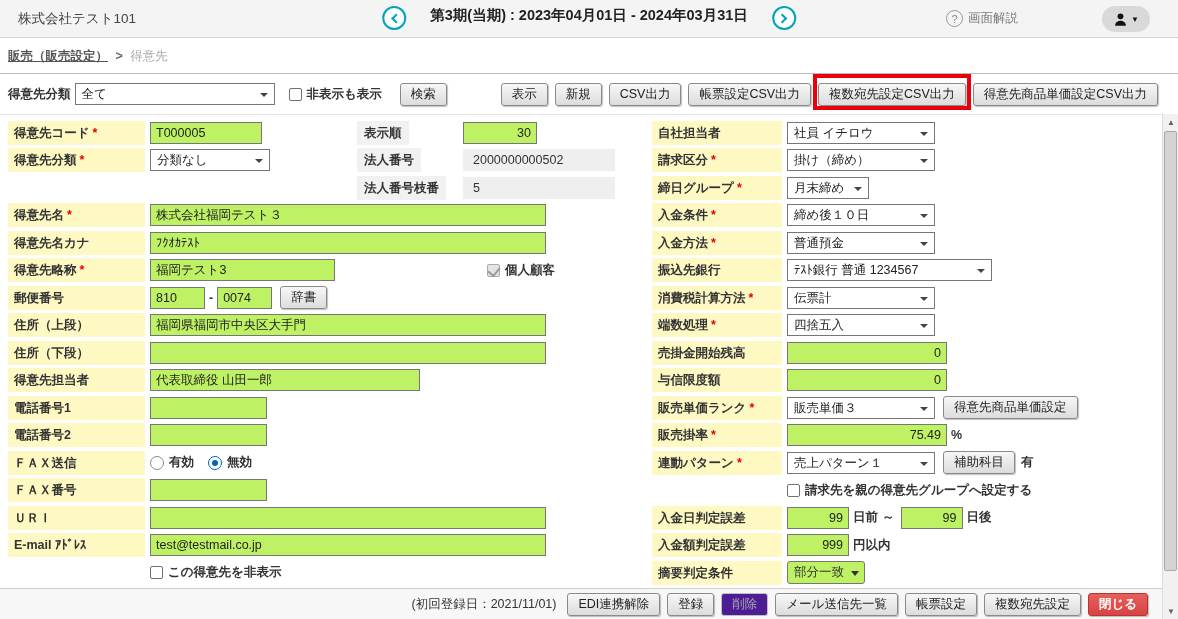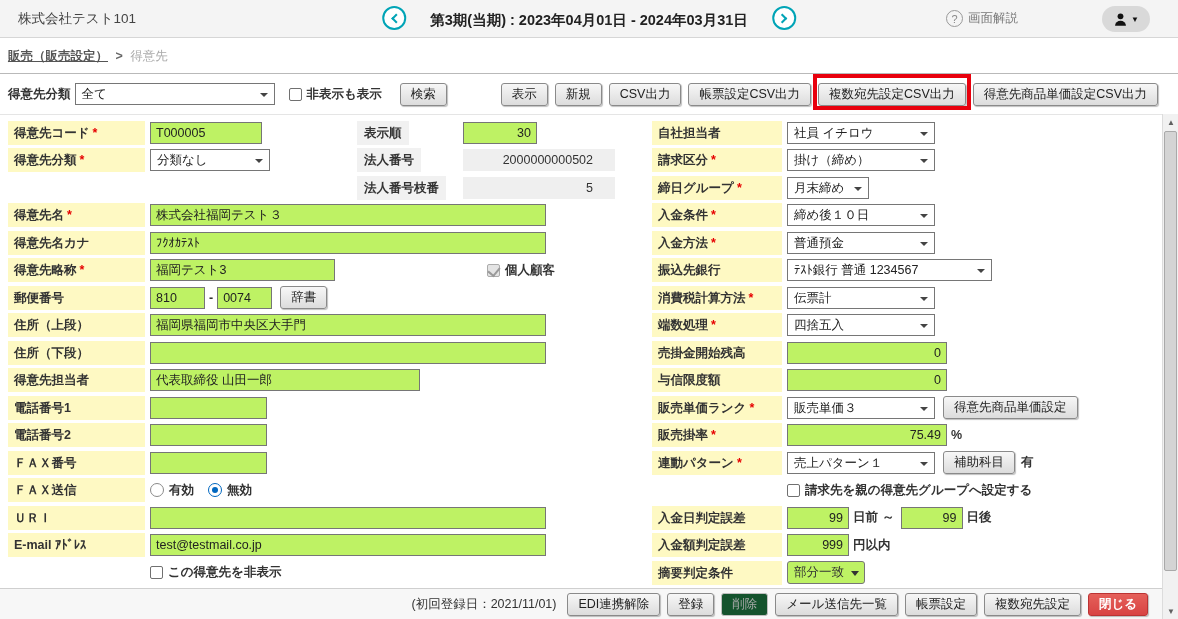--- a/index.html
+++ b/index.html
@@ -5,21 +5,21 @@
   * { margin:0; padding:0; box-sizing:border-box; }
   html,body { width:1178px; height:619px; overflow:hidden;
     font-family:"Liberation Sans","DejaVu Sans",sans-serif; background:#fff; color:#333; }
   .app { position:relative; width:1178px; height:619px; background:#fff; }
 
   
   .tophdr { position:absolute; left:0; top:0; width:1178px; height:38px;
     background:#f4f4f4; border-bottom:1px solid #d6d6d6; }
   .company { position:absolute; left:18px; top:10px; font-size:13.5px; color:#444; }
   .period-wrap { position:absolute; left:50%; top:6px; transform:translateX(-50%);
-    display:flex; align-items:flex-end; gap:24px; }
+    display:flex; align-items:flex-start; gap:24px; }
   .circ-btn { width:24px; height:24px; border-radius:50%; border:2.5px solid #00a4b6;
     background:#fff; display:flex; align-items:center; justify-content:center; cursor:pointer; }
   .chev { display:inline-block; width:7px; height:7px; border-left:2.5px solid #00a4b6;
     border-bottom:2.5px solid #00a4b6; }
   .chev.left  { transform:rotate(45deg) translate(1px,-1px); }
   .chev.right { transform:rotate(225deg) translate(1px,-1px); }
   .period-text { font-size:14.5px; font-weight:bold; color:#222; }
   .help-wrap { position:absolute; right:160px; top:10px; display:flex; align-items:center; gap:5px; color:#777; }
   .help-circle { width:17px; height:17px; border-radius:50%; border:1.5px solid #999;
     font-size:11px; display:flex; align-items:center; justify-content:center; color:#888; }
@@ -44,21 +44,21 @@
   .chkwrap { display:flex; align-items:center; gap:5px; margin-left:14px; font-size:12.5px; font-weight:bold; }
   .cb { width:13px; height:13px; border:1px solid #707070; background:#fff; border-radius:2px;
     display:inline-block; position:relative; cursor:pointer; }
   .cb.dis { background:#e4e4e4; border-color:#ababab; cursor:default; }
   .cb.dis::after { content:""; position:absolute; left:2px; top:0px; width:6px; height:9px;
     border-right:2px solid #9a9a9a; border-bottom:2px solid #9a9a9a; transform:rotate(40deg); }
   .btn { display:inline-flex; align-items:center; justify-content:center;
     background:linear-gradient(#f7f7f7,#dcdcdc); border:1px solid #8a8a8a; border-radius:3px;
     font-size:12.5px; color:#222; padding:2px 10px; cursor:pointer; white-space:nowrap;
     box-shadow:1px 1px 1px rgba(0,0,0,0.25); font-family:inherit; }
-  .btn.disabled { background:#14532d; color:#aaa; border-color:#bfbfbf; box-shadow:none; cursor:default; }
+  .btn.disabled { background:#4c1d95; color:#aaa; border-color:#bfbfbf; box-shadow:none; cursor:default; }
   .btn.red { background:linear-gradient(#e5605a,#d84343); border-color:#b33; color:#fff; font-weight:bold; }
   .search-btn { margin-left:18px; }
   .tool-right { margin-left:auto; margin-right:20px; display:flex; gap:7px; align-items:center; }
   .hl-wrap { position:relative; display:inline-flex; }
   .red-frame { position:absolute; left:-5px; right:-5px; top:-9px; bottom:-4px;
     border:4px solid #e8000d; pointer-events:none; }
 
   
   .form-area { position:absolute; left:0; top:114px; width:1162px; height:474px; background:#fff;
     border-top:1px solid #e5e5e5; }
@@ -66,21 +66,21 @@
   .colR { position:absolute; left:652px; top:4px; width:508px; }
   .row { position:relative; height:27.5px; display:flex; align-items:center; }
   .lbl { background:#fef9c3; font-size:12.5px; font-weight:bold; color:#333;
     height:24px; line-height:24px; padding:0 6px; overflow:hidden; white-space:nowrap; }
   .lblL { width:137px; }
   .lblR { width:130px; }
   .req { color:#e60000; margin-left:3px; }
   .inp { border:1px solid #767676; height:22px; font-size:12.5px; padding:0 5px;
     font-family:inherit; color:#222; background:#bef264; }
   .inp.num { text-align:right; }
-  .ro { background:#efefef; height:22px; line-height:22px; font-size:12.5px; padding:0 22px; color:#333;text-align:right; }
+  .ro { background:#efefef; height:22px; line-height:22px; font-size:12.5px; padding:0 10px; color:#333; }
   .sel { position:relative; border:1px solid #767676; height:22px; background:#fff;
     font-size:12.5px; line-height:20px; padding:0 18px 0 6px; color:#222; cursor:pointer;
     white-space:nowrap; overflow:hidden; }
   .sel::after { content:""; position:absolute; right:6px; top:9px; width:0; height:0;
     border-left:4px solid transparent; border-right:4px solid transparent; border-top:4px solid #444; }
   .sel-native { position:relative; border:1px solid #767676; border-radius:3px; height:23px;
     background:#bef264; font-size:12.5px; line-height:21px; padding:0 20px 0 6px; cursor:pointer; }
   .sel-native::after { content:""; position:absolute; right:5px; top:9px; width:0; height:0;
     border-left:4.5px solid transparent; border-right:4.5px solid transparent; border-top:5px solid #333; }
   .mlbl { position:absolute; left:349px; background:#f1f1f1; font-size:12.5px; font-weight:bold;
@@ -243,30 +243,30 @@
         <div class="lbl lblL"><span>電話番号1</span></div>
         <input class="inp gap5" style="width: 117px;" value="">
       </div>
 
       <div class="row">
         <div class="lbl lblL"><span>電話番号2</span></div>
         <input class="inp gap5" style="width: 117px;" value="">
       </div>
 
       <div class="row">
-        <div class="lbl lblL"><span>ＦＡＸ番号</span></div>
-        <input class="inp gap5" style="width: 117px;" value="">
-      </div>
-
-      <div class="row">
         <div class="lbl lblL"><span>ＦＡＸ送信</span></div>
         <span class="radio gap5"></span>
         <span class="rlabel">有効</span>
         <span class="radio sel-on"></span>
         <span class="rlabel">無効</span>
+      </div>
+
+      <div class="row">
+        <div class="lbl lblL"><span>ＦＡＸ番号</span></div>
+        <input class="inp gap5" style="width: 117px;" value="">
       </div>
 
       <div class="row">
         <div class="lbl lblL"><span>ＵＲＩ</span></div>
         <input class="inp gap5" style="width: 396px;" value="">
       </div>
 
       <div class="row">
         <div class="lbl lblL"><span>E-mail ｱﾄﾞﾚｽ</span></div>
         <input class="inp gap5" style="width: 396px;" value="test@testmail.co.jp">

